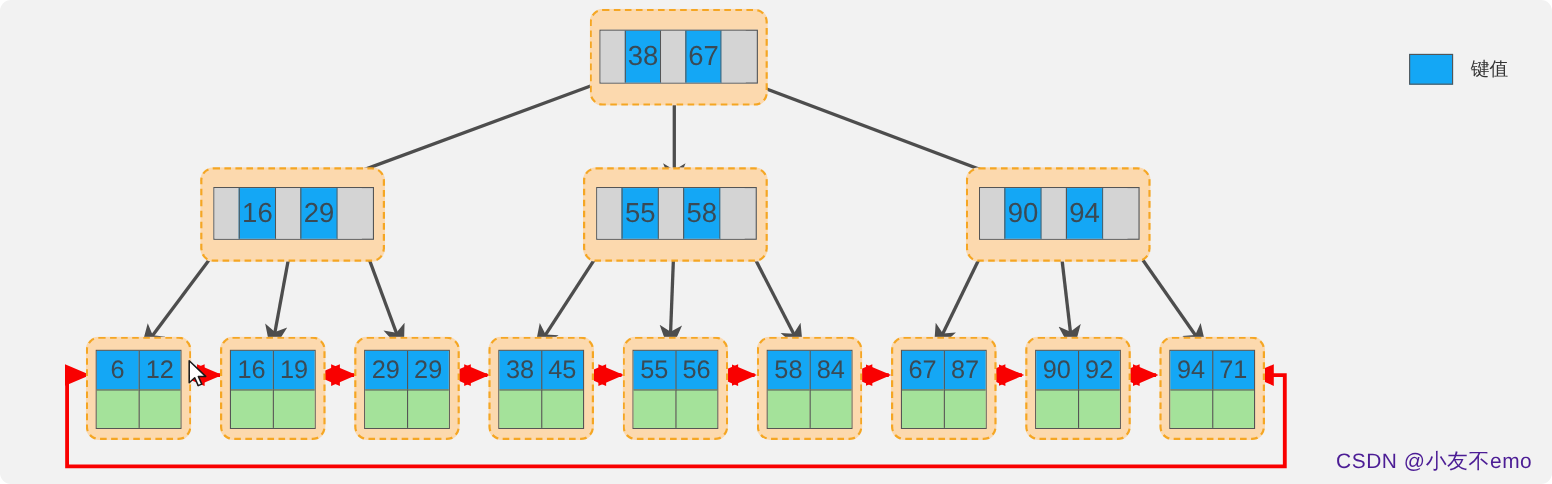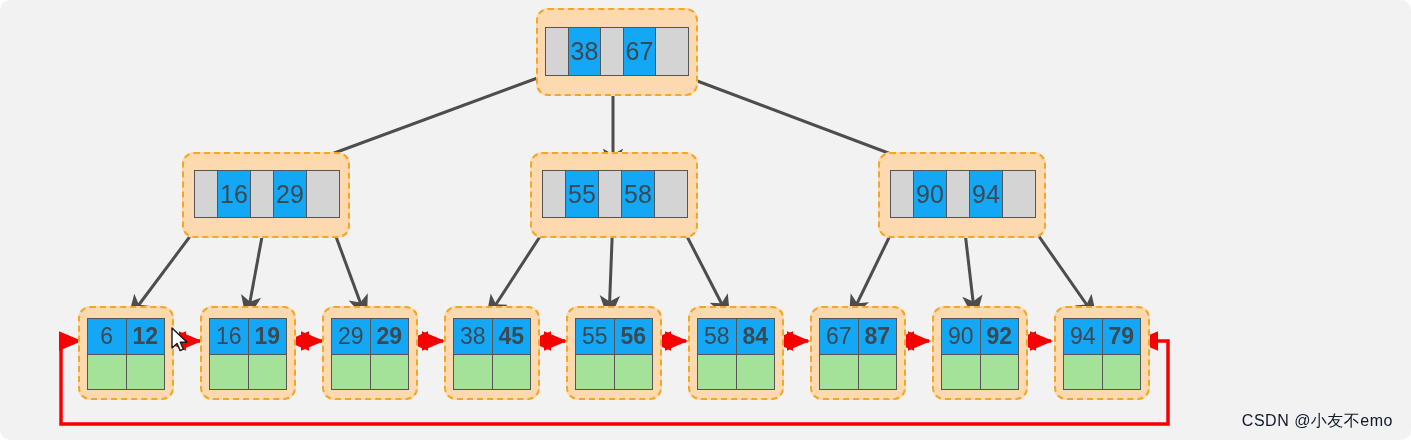--- a/index.html
+++ b/index.html
@@ -78,21 +78,20 @@
     display: flex;
     align-items: center;
     justify-content: center;
     color: #3a4a55;
     font-size: 23px;
     line-height: 1;
     box-sizing: border-box;
   }
   .leaf-key + .leaf-key {
     border-left: 1.5px solid #555555;
-    font-weight: bold;
   }
   .leaf-data {
     flex: 1 1 0;
     background: #a4e29a;
     box-sizing: border-box;
     border-top: 1.5px solid #555555;
   }
   .leaf-data + .leaf-data {
     border-left: 1.5px solid #555555;
   }
@@ -129,22 +128,22 @@
     font-size: 17px;
     color: #333333;
     white-space: nowrap;
   }
 
   
   #watermark {
     position: absolute;
     right: 18px;
     bottom: 8px;
-    font-size: 16px;
-    color: #0f172a;
+    font-size: 19px;
+    color: #4c1d95;
     letter-spacing: 0.5px;
     white-space: nowrap;
   }
 
   
   #cursor {
     position: absolute;
     left: 170px;
     top: 327px;
     width: 20px;
@@ -331,29 +330,33 @@
     <div class="leaf-row">
       <div class="leaf-data"></div>
       <div class="leaf-data"></div>
     </div>
   </div>
 
   <div class="page-block" style="left:1054px; top:306px; width:96px; height:94px;"></div>
   <div class="leaf-node" style="left:1063px; top:318px; width:78px; height:72px;">
     <div class="leaf-row">
       <div class="leaf-key">94</div>
-      <div class="leaf-key">79</div>
+      <div class="leaf-key">71</div>
     </div>
     <div class="leaf-row">
       <div class="leaf-data"></div>
       <div class="leaf-data"></div>
     </div>
   </div>
 
   <div id="legend">
+    <div class="legend-row">
+      <div class="legend-swatch key"></div>
+      <div class="legend-label">键值</div>
+    </div>
   </div>
 
   <div id="watermark">CSDN @小友不emo</div>
 
   <svg id="cursor" viewBox="0 0 20 26" xmlns="http://www.w3.org/2000/svg">
     <path d="M2,1 L2,21 L7,16.4 L10.2,23.6 L13.4,22.2 L10.3,15.2 L17,15.2 Z" fill="#ffffff" stroke="#1a1a1a" stroke-width="1.4" stroke-linejoin="round"></path>
   </svg>
 
 </div>
 

